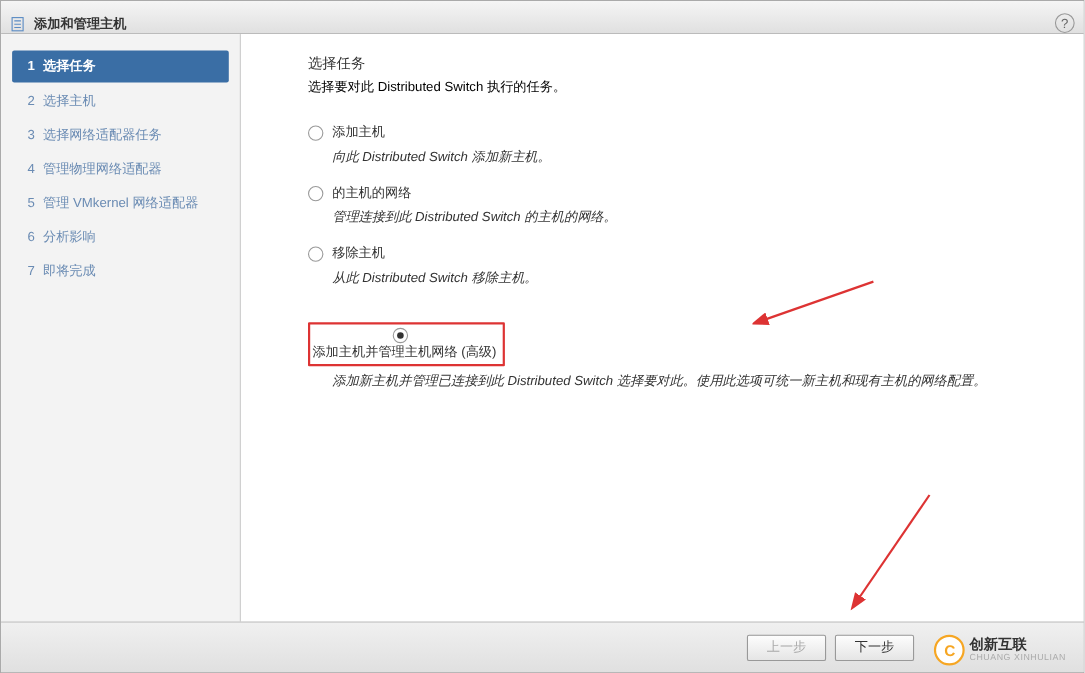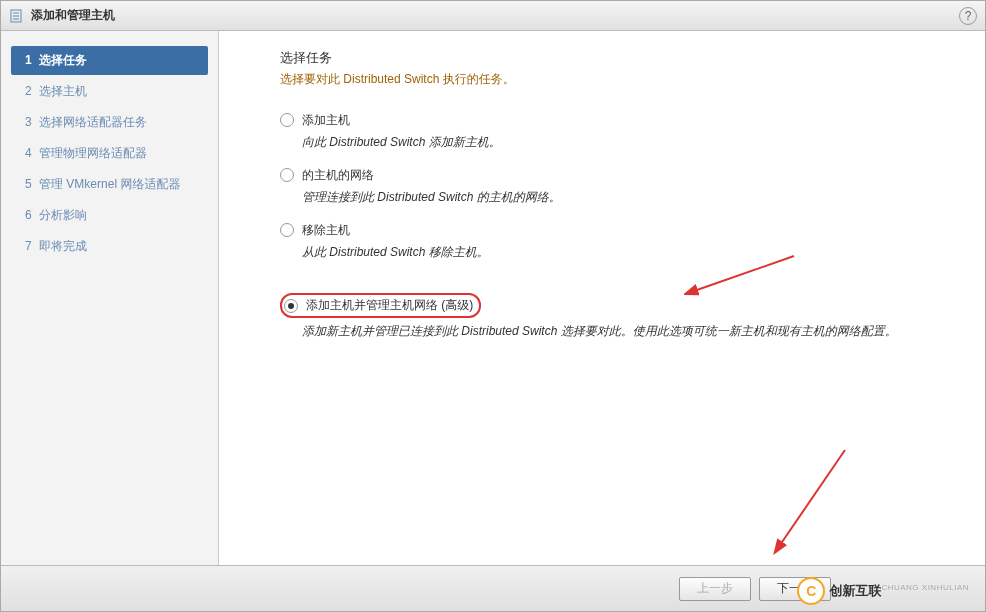--- a/index.html
+++ b/index.html
@@ -18,21 +18,21 @@
       border: 1px solid #aaa;
       background: #fff;
       display: flex;
       flex-direction: column;
     }
     .titlebar {
       height: 30px;
       background: linear-gradient(to bottom, #f5f5f5, #e0e0e0);
       border-bottom: 1px solid #bbb;
       display: flex;
-      align-items: center;
+      align-items: flex-end;
       padding: 0 8px;
     }
     .title-icon {
       width: 16px;
       height: 16px;
       margin-right: 6px;
       display: flex;
       align-items: center;
       justify-content: center;
     }
@@ -84,32 +84,32 @@
       padding: 18px 26px;
       position: relative;
     }
     .main-title {
       font-size: 13px;
       color: #333;
       margin-bottom: 4px;
     }
     .main-subtitle {
       font-size: 12px;
-      color: #a16207;
+      color: #000000;
       margin-bottom: 24px;
     }
     .option-group {
       margin-top: 10px;
     }
     .option {
       margin-bottom: 16px;
     }
     .option-row {
       display: flex;
-      align-items: flex-start;
+      align-items: center;
     }
     .radio {
       width: 14px;
       height: 14px;
       border: 1px solid #999;
       border-radius: 50%;
       margin-right: 8px;
       margin-top: 1px;
       position: relative;
       cursor: pointer;
@@ -136,22 +136,23 @@
       margin-left: 22px;
       margin-top: 4px;
       max-width: 640px;
       line-height: 1.5;
       font-style: italic;
     }
     .highlight-wrap {
       display: inline-flex;
       align-items: center;
       border: 2px solid #d33;
-      border-radius: 12px;
+      border-radius: 1px;
       padding: 2px 6px 2px 2px;
+      flex-direction: column;
     }
     .highlight-wrap-margin { margin-top: 32px; }
     .arrow1 {
       position: absolute;
       left: 430px;
       top: 220px;
       pointer-events: none;
     }
     .arrow2 {
       position: absolute;
@@ -203,21 +204,21 @@
       display: flex;
       align-items: center;
       justify-content: center;
       color: #f6a623;
       font-weight: bold;
       font-size: 14px;
       background: #fff;
     }
     .logo-text-cn { color:#333; font-size: 13px; font-weight: bold; }
     .logo-text-en { color:#aaa; font-size: 8px; letter-spacing: 0.5px; }
-    .logo-stack { display:flex; flex-direction:row; line-height:1.1;}
+    .logo-stack { display:flex; flex-direction:column; line-height:1.1;}
     .footer-area-wrap {
       position: relative;
       height: 46px;
     }
   </style>
 </head>
 <body>
 
 <div class="dialog">
   <div class="titlebar">

